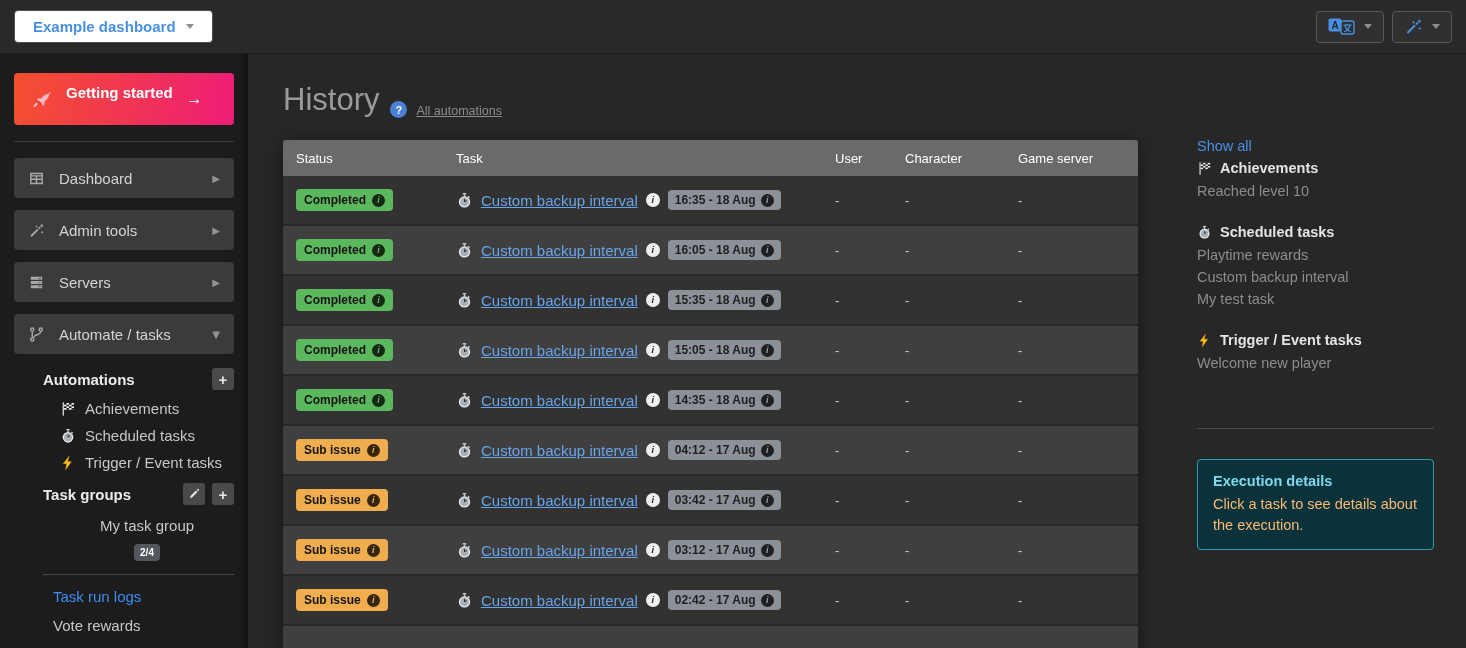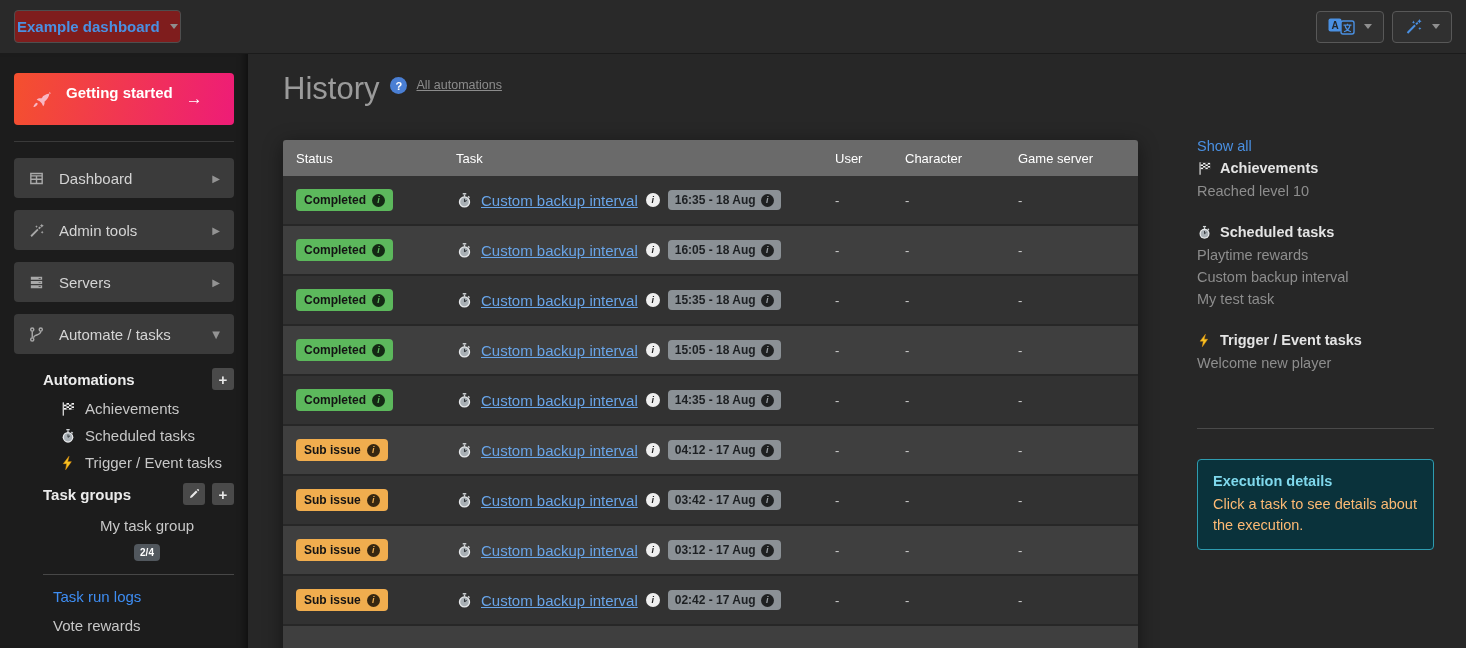--- a/index.html
+++ b/index.html
@@ -3,22 +3,22 @@
 <meta charset="utf-8">
 <style>
   * { box-sizing: border-box; margin: 0; padding: 0; }
   html,body { background:#141414; }
   body { font-family:"Liberation Sans","DejaVu Sans",sans-serif; }
   #page { position:relative; width:1466px; height:648px; background:#272727; overflow:hidden; }
 
   
   .topbar { position:absolute; left:0; top:0; width:1466px; height:54px; background:#292929;
             border-bottom:1px solid #1b1b1b; display:flex; align-items:center; padding:0 14px; }
-  .db-btn { display:flex; align-items:center; gap:10px; background:#7f1d1d; border:1px solid #4e4e4e;
-            border-radius:4px; padding:7px 2px; color:#4a90e2; font-size:15px; font-weight:700; cursor:pointer; }
+  .db-btn { display:flex; align-items:center; gap:10px; background:#ffffff; border:1px solid #4e4e4e;
+            border-radius:4px; padding:7px 18px; color:#4a90e2; font-size:15px; font-weight:700; cursor:pointer; }
   .caret { width:0; height:0; border-left:4px solid transparent; border-right:4px solid transparent;
            border-top:5px solid #8f8f8f; display:inline-block; }
   .topbar-right { margin-left:auto; display:flex; gap:8px; }
   .tb-btn { display:flex; align-items:center; gap:9px; background:#303030; border:1px solid #585858;
             border-radius:4px; padding:5px 11px; height:32px; cursor:pointer; }
 
   
   .sidebar { position:absolute; left:0; top:54px; width:248px; height:594px; background:#1c1c1c;
              padding:19px 14px 0 14px; box-shadow:inset -9px 0 9px -7px rgba(0,0,0,.55); }
   .gs-btn { height:52px; border-radius:4px; background:linear-gradient(100deg,#f4502e,#ee1c77);
@@ -40,21 +40,21 @@
   .sub-item { display:flex; align-items:center; gap:9px; margin:10px 0 10px 17px; color:#c7c7c7; font-size:15px; cursor:pointer; }
   .tg-item { display:flex; align-items:center; gap:10px; margin:12px 0 12px 17px; color:#c7c7c7; font-size:15px; cursor:pointer;flex-direction:column; }
   .count-badge { background:#51575d; color:#fff; font-size:10px; font-weight:700; border-radius:4px; padding:3px 6px; }
   .sub-div { border:none; border-top:1px solid #474747; margin:13px 0; }
   .side-link { margin:0 0 12px 10px; font-size:15px; cursor:pointer; }
   .side-link.active { color:#3e8df2; }
   .side-link.plain { color:#c7c7c7; }
   .community { margin-top:16px; }
 
   
-  .main-header { position:absolute; left:283px; top:71px; display:flex; align-items:flex-start; }
+  .main-header { position:absolute; left:283px; top:82px; display:flex; align-items:flex-end; }
   .page-title { font-size:31px; color:#9b9b9b; font-weight:400; }
   .help-circle { width:17px; height:17px; border-radius:50%; background:#4a7fd4; color:#fff; font-size:11px;
                  font-weight:700; display:flex; align-items:center; justify-content:center; margin:6px 0 0 11px; cursor:pointer; }
   .all-auto { color:#8c8c8c; font-size:12.5px; text-decoration:underline; margin:7px 0 0 9px; cursor:pointer; }
 
   
   .table { position:absolute; left:283px; top:140px; width:855px; box-shadow:0 4px 18px rgba(0,0,0,.45); }
   .thead { height:36px; background:#6a6a6a; border-radius:3px 3px 0 0; display:flex; align-items:center; }
   .th { color:#fff; font-size:13px; padding-left:13px; }
   .col-status { width:160px; flex:none; }

